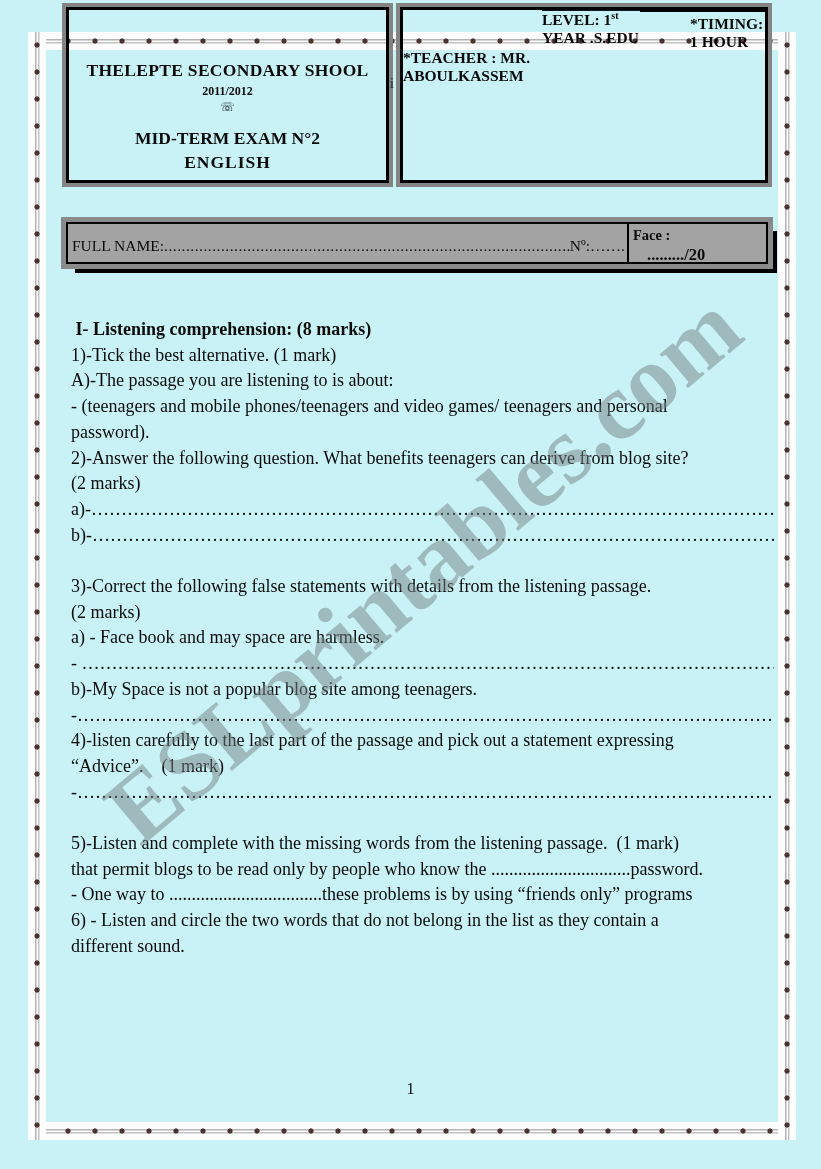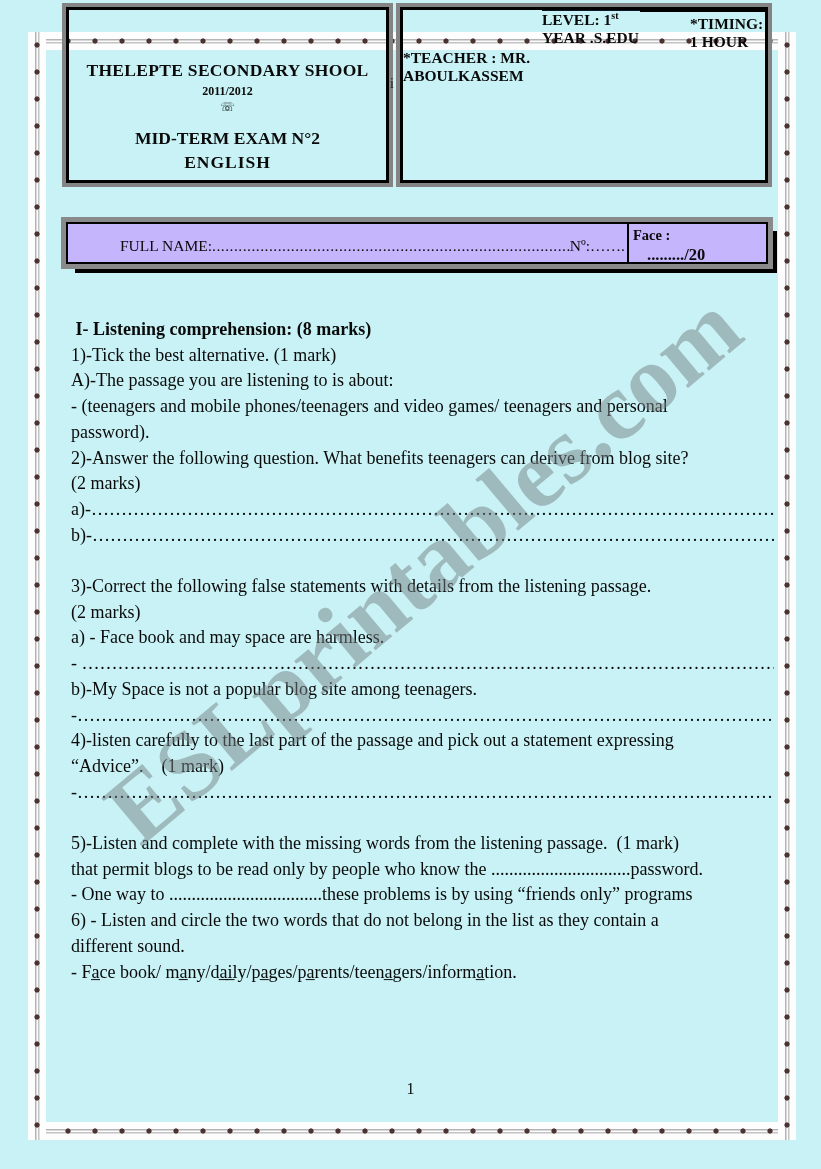--- a/index.html
+++ b/index.html
@@ -56,23 +56,22 @@
   #info-box .row3{height:43px;border-top:2px solid #000;align-items:center;justify-content:flex-start;padding-left:50px;}
   sup{font-size:10px;vertical-align:super;line-height:0;}
 
   #stray-mark{position:absolute;left:390px;top:76px;font-size:14px;color:#222;}
 
   
   #name-bar{
     left:66px;top:222px;width:702px;height:42px;
     border:2px solid #000;outline:5px solid #8a8a8a;
     box-shadow:9px 9px 0 0 #000;
-    background:#c4b5fd;
+    background:#a3a3a3;
     display:flex;
-    padding-left:48px;
   }
   #name-cell{flex:1;display:flex;align-items:flex-end;padding:0 2px 7px 4px;font-size:15.5px;overflow:hidden;}
   #name-cell .lbl{white-space:nowrap;}
   #name-cell .dots{flex:1;overflow:hidden;white-space:nowrap;letter-spacing:.5px;}
   #name-cell .numero{white-space:nowrap;}
   #mark-cell{width:139px;border-left:2px solid #000;box-sizing:border-box;padding:3px 4px;}
   #mark-cell .mlabel{font-size:14.5px;font-weight:bold;}
   #mark-cell .mvalue{font-size:16.5px;font-weight:bold;text-align:left;padding-left:14px;margin-top:1px;}
 
   
@@ -158,20 +157,19 @@
     <div class="line">-……………………………………………………………………………………………………………………………………</div>
     <div class="line">4)-listen carefully to the last part of the passage and pick out a statement expressing</div>
     <div class="line">“Advice”.    (1 mark)</div>
     <div class="line">-……………………………………………………………………………………………………………………….….….…..</div>
     <div class="line"></div>
     <div class="line">5)-Listen and complete with the missing words from the listening passage.  (1 mark)</div>
     <div class="line">that permit blogs to be read only by people who know the ...............................password.</div>
     <div class="line">- One way to ..................................these problems is by using “friends only” programs</div>
     <div class="line">6) - Listen and circle the two words that do not belong in the list as they contain a</div>
     <div class="line">different sound.</div>
-    <div class="line">- Fa̲ce book/ ma̲ny/da̲i̲ly/pa̲ges/pa̲rents/teena̲gers/informa̲tion.</div>
   </div>
 
   <div id="watermark">ESLprintables.com</div>
 
   <div id="page-number">1</div>
 
 </div>
 
 </body></html>

